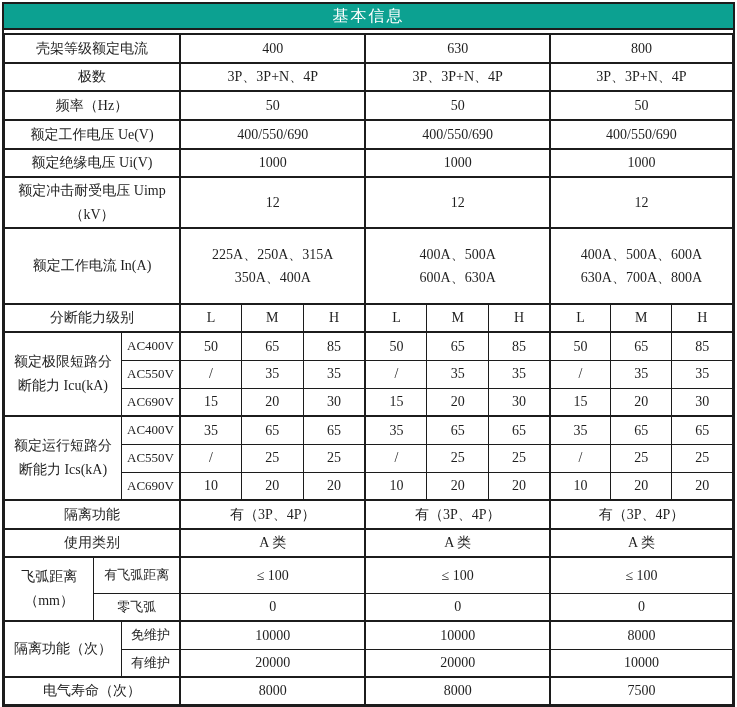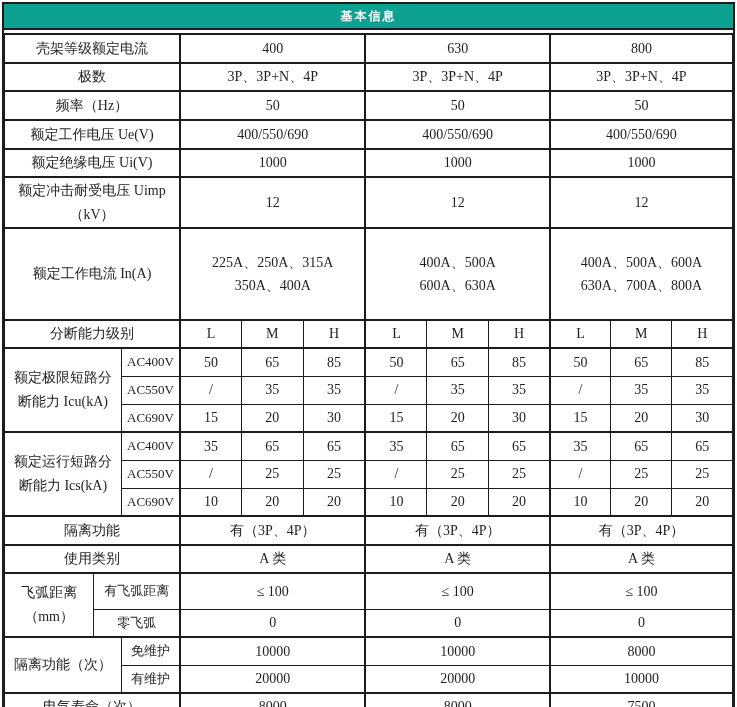--- a/index.html
+++ b/index.html
@@ -19,21 +19,21 @@
     position:absolute;top:2px;left:2px;
     width:729px;
     border:2px solid var(--border);
     background:var(--bg);
   }
   .title-bar{
     height:24px;
     display:flex;align-items:center;justify-content:center;
     background:var(--hbg);
     color:var(--hfg);
-    font-size:12px;font-weight:700;letter-spacing:2px;
+    font-size:16px;font-weight:400;letter-spacing:2px;
     border-bottom:2px solid var(--border);
   }
   .spacer{height:3px;background:var(--bg);}
   table{
     border-collapse:collapse;
     table-layout:fixed;
     width:100%;
     border-top:2px solid var(--border);
   }
   td{
@@ -102,21 +102,21 @@
           <td colspan="3" class="value gl">1000</td>
           <td colspan="3" class="value gl">1000</td>
         </tr>
         <tr class="sec" style="height: 47px;">
           <td colspan="3" class="label">额定冲击耐受电压 Uimp
 （kV）</td>
           <td colspan="3" class="value gl">12</td>
           <td colspan="3" class="value gl">12</td>
           <td colspan="3" class="value gl">12</td>
         </tr>
-        <tr class="sec" style="height: 92px;">
+        <tr class="sec" style="height: 76px;">
           <td colspan="3" class="label">额定工作电流 In(A)</td>
           <td colspan="3" class="value gl">225A、250A、315A
 350A、400A</td>
           <td colspan="3" class="value gl">400A、500A
 600A、630A</td>
           <td colspan="3" class="value gl">400A、500A、600A
 630A、700A、800A</td>
         </tr>
         <tr class="sec" style="height: 18px;">
           <td colspan="3" class="label">分断能力级别</td>

